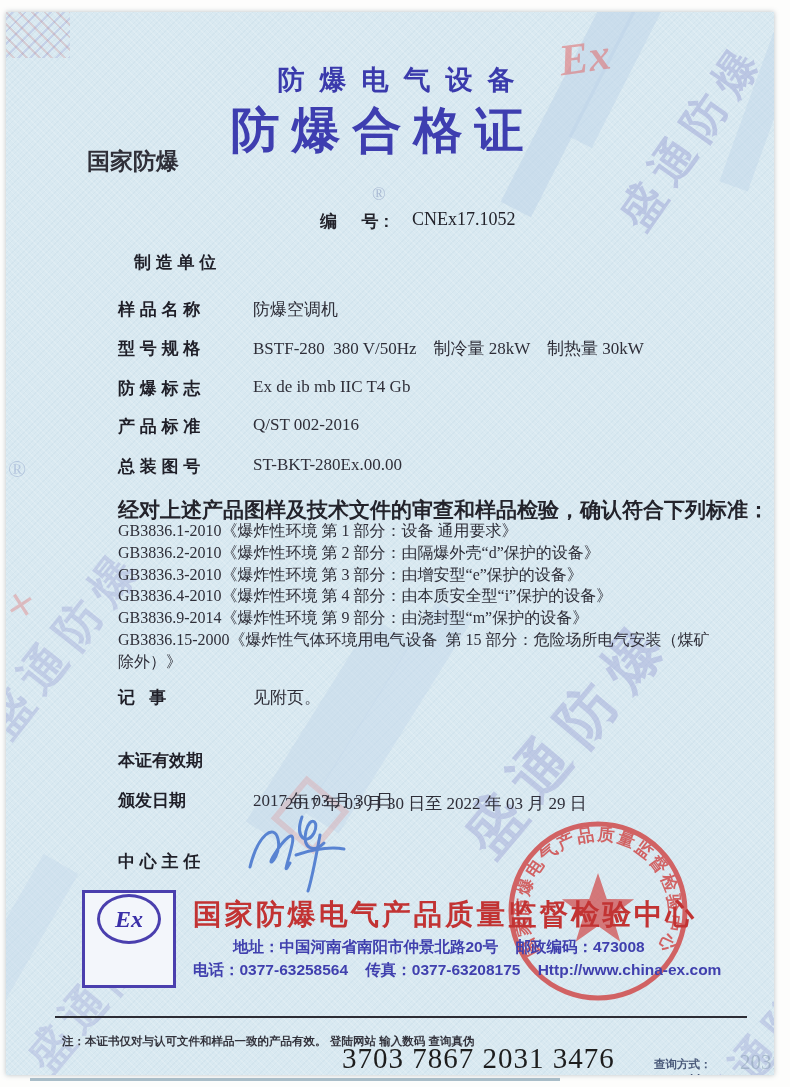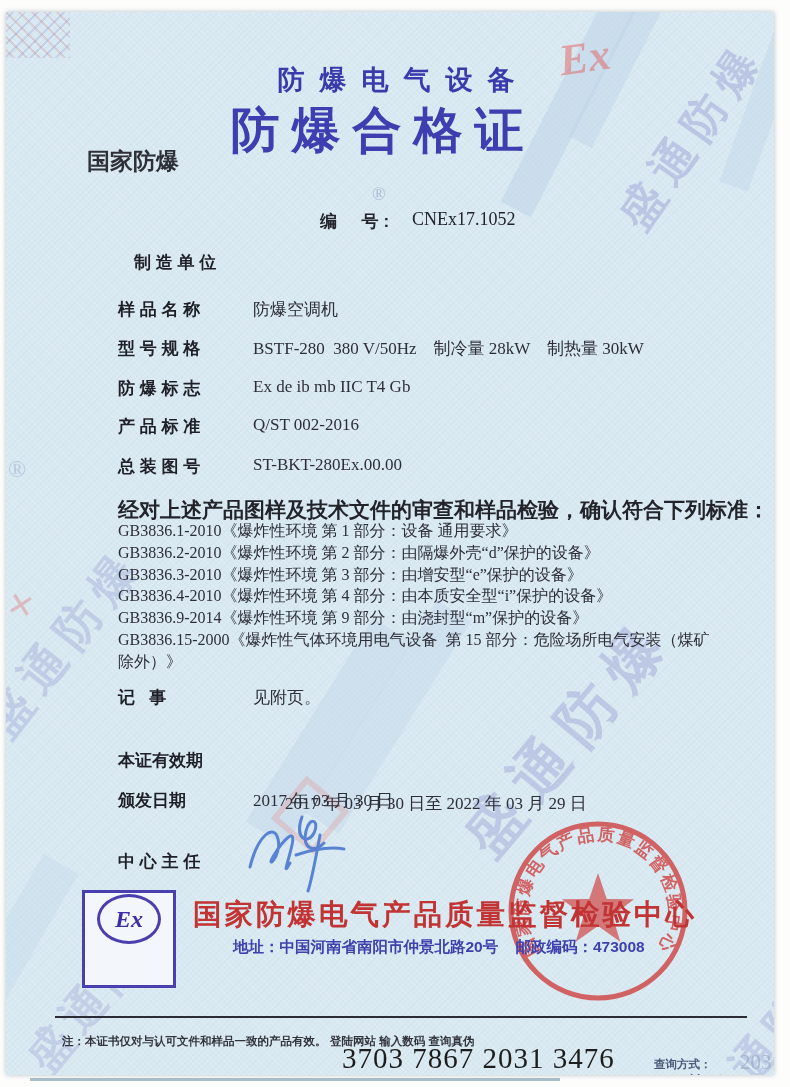--- a/index.html
+++ b/index.html
@@ -202,20 +202,21 @@
   <div class="abs cqst-box">
     <div class="cqst-top">
       <div class="cqst-circle">
         <span class="cqst-ex">Ex</span>
       </div>
     </div>
   </div>
 
   <div class="abs issuer-name">国家防爆电气产品质量监督检验中心</div>
   <div class="abs issuer-address sans pre">地址：中国河南省南阳市仲景北路20号    邮政编码：473008</div>
+  <div class="abs issuer-contact sans pre">电话：0377-63258564    传真：0377-63208175    Http://www.china-ex.com</div>
 
   <div class="abs rule"></div>
   <div class="abs note sans pre">注：本证书仅对与认可文件和样品一致的产品有效。</div>
   <div class="abs hint sans pre">登陆网站 输入数码 查询真伪</div>
   <div class="abs code pre">3703 7867 2031 3476</div>
   <div class="abs query sans">查询方式：www.china-ex.com</div>
   <div class="abs ghost">2031</div>
 
 </div>
 

